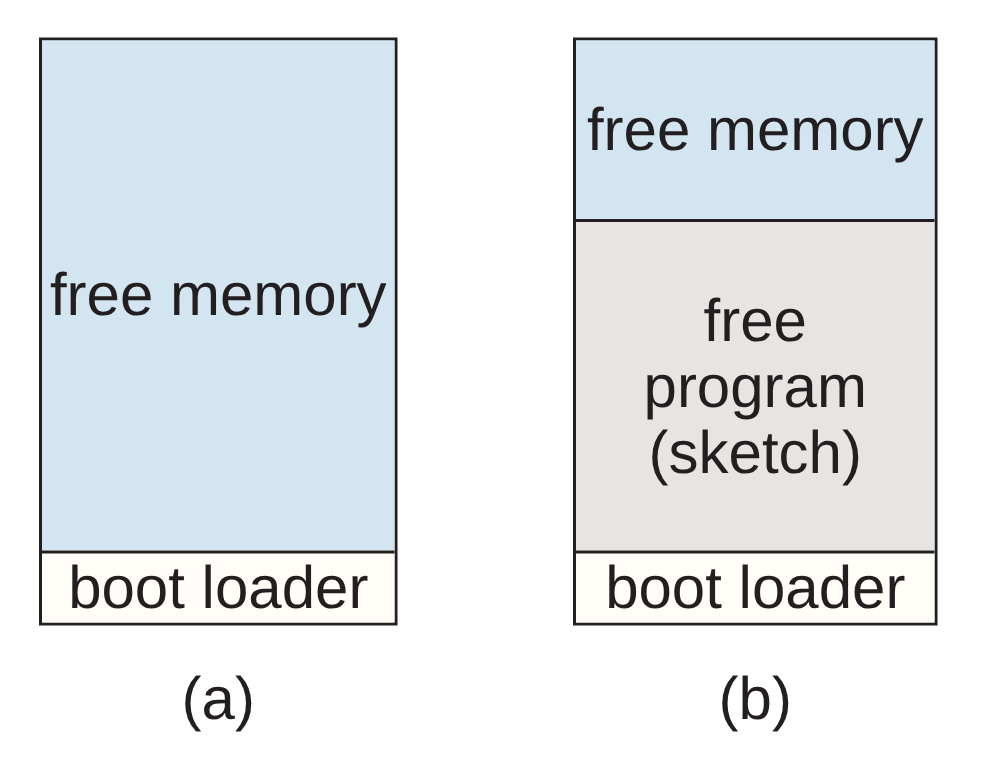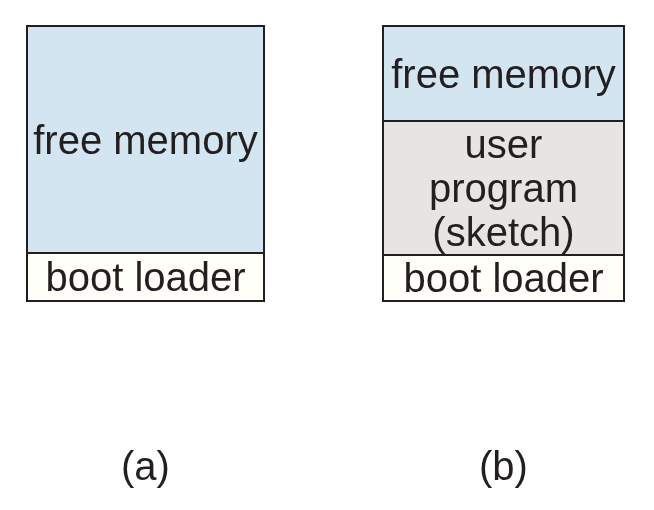--- a/index.html
+++ b/index.html
@@ -13,21 +13,21 @@
   }
   .stage {
     position: relative;
     width: 654px;
     height: 510px;
     color: #231f20;
   }
   .memory-box {
     position: absolute;
     top: 25px;
-    height: 277px;
+    height: 392px;
     border: 2px solid #231f20;
     box-sizing: border-box;
     display: flex;
     flex-direction: column;
   }
   #box-a { left: 26px;  width: 239px; }
   #box-b { left: 382px; width: 243px; }
   .segment {
     display: flex;
     align-items: center;
@@ -59,21 +59,21 @@
 
 <div class="stage">
 
   <div class="memory-box" id="box-a">
     <div class="segment seg-free" style="background: rgb(210, 229, 240);">free memory</div>
     <div class="segment seg-boot seg-divider" style="background: rgb(255, 254, 248);">boot loader</div>
   </div>
 
   <div class="memory-box" id="box-b">
     <div class="segment seg-free" style="background: rgb(210, 229, 240);">free memory</div>
-    <div class="segment seg-user seg-divider" style="background: rgb(230, 229, 226);">user
+    <div class="segment seg-user seg-divider" style="background: rgb(230, 229, 226);">free
 program
 (sketch)</div>
     <div class="segment seg-boot seg-divider" style="background: rgb(255, 254, 248);">boot loader</div>
   </div>
 
   <div class="caption" id="caption-a">(a)</div>
 
   <div class="caption" id="caption-b">(b)</div>
 
 </div>

